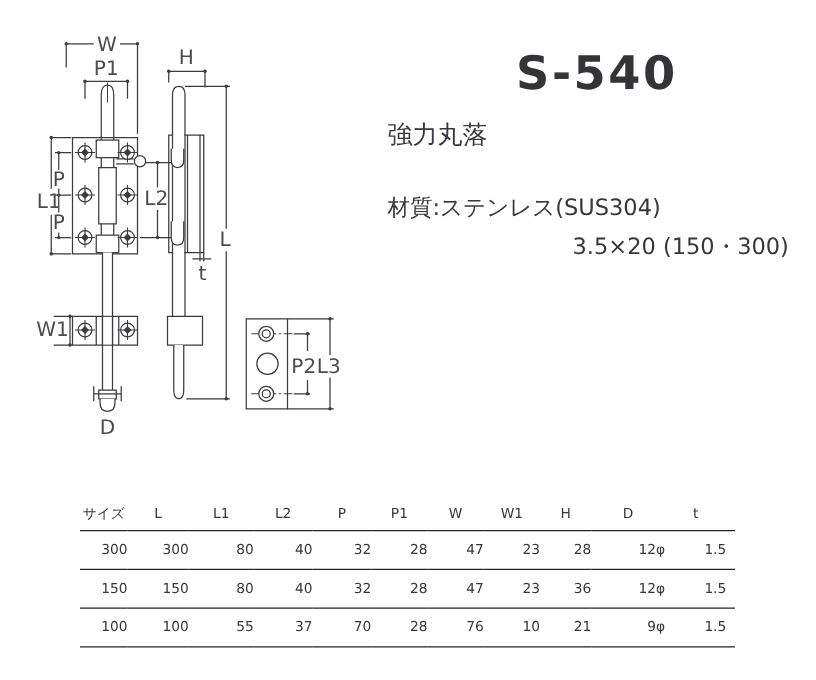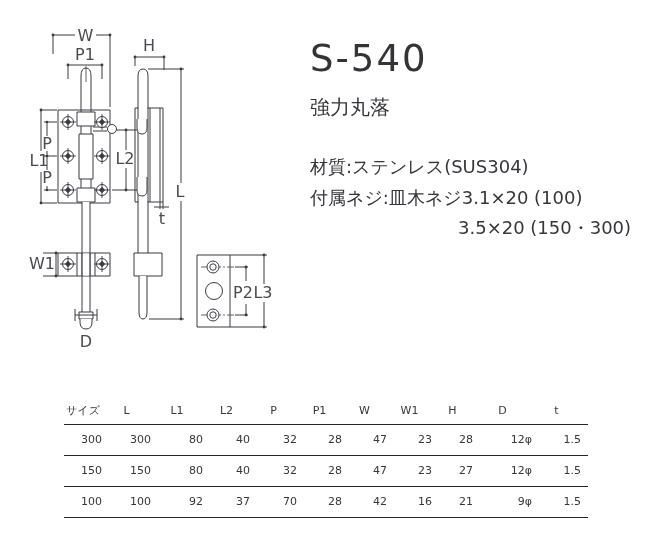--- a/index.html
+++ b/index.html
@@ -11,21 +11,21 @@
   .diagram { position:absolute; left:0; top:0; width:300px; height:360px; color:#3b3b42; }
   .diagram svg { width:100%; height:100%; }
   .diagram line, .diagram path, .diagram rect, .diagram circle, .diagram polyline {
     vector-effect:non-scaling-stroke;
   }
   .dim-label { font-size:16px; fill:#4a4a53; }
   .dot { fill:#3b3b42; stroke:none; }
 
   
   .info { position:absolute; left:310px; top:40px; width:335px; color:#36363c; }
-  .model { font-size:37px; font-weight:400; letter-spacing:2px; line-height:1; color:#333338; }
+  .model { font-size:37px; font-weight:700; letter-spacing:2px; line-height:1; color:#333338;text-align:center; }
   .name  { font-size:20px; font-weight:400; margin-top:17px; }
   .specs { margin-top:31px; font-size:18px; line-height:30.5px; white-space:nowrap; }
   .spec-line.indent { padding-left:148px; }
 
   
   .size-table { position:absolute; left:64px; top:397px; width:524px;
                 border-collapse:collapse; table-layout:fixed;
                 font-size:11px; color:#36363c; }
   .size-table th { font-weight:400; text-align:center; height:27px;
                    border-bottom:1.5px solid #232329; padding:0; }
@@ -174,21 +174,20 @@
         <text class="dim-label" x="263" y="298">L3</text>
       </g>
     </svg>
   </div>
 
   <div class="info">
     <div class="model">S-540</div>
     <div class="name">強力丸落</div>
     <div class="specs">
       <div class="spec-line">材質:ステンレス(SUS304)</div>
-      <div class="spec-line">付属ネジ:皿木ネジ3.1×20 (100)</div>
       <div class="spec-line indent">3.5×20 (150・300)</div>
     </div>
   </div>
 
   <table class="size-table">
     <colgroup>
       <col style="width:38px">
         <col style="width:49px">
         <col style="width:52px">
       <col style="width:47px">
@@ -231,33 +230,33 @@
       </tr>
       <tr>
         <td>150</td>
         <td>150</td>
         <td>80</td>
         <td>40</td>
         <td>32</td>
         <td>28</td>
         <td>47</td>
         <td>23</td>
-        <td>27</td>
+        <td>36</td>
         <td>12φ</td>
         <td>1.5</td>
       </tr>
       <tr>
         <td>100</td>
         <td>100</td>
-        <td>92</td>
+        <td>55</td>
         <td>37</td>
         <td>70</td>
         <td>28</td>
-        <td>42</td>
-        <td>16</td>
+        <td>76</td>
+        <td>10</td>
         <td>21</td>
         <td>9φ</td>
         <td>1.5</td>
       </tr>
     </tbody>
   </table>
 
 </div>
 
 </body></html>

